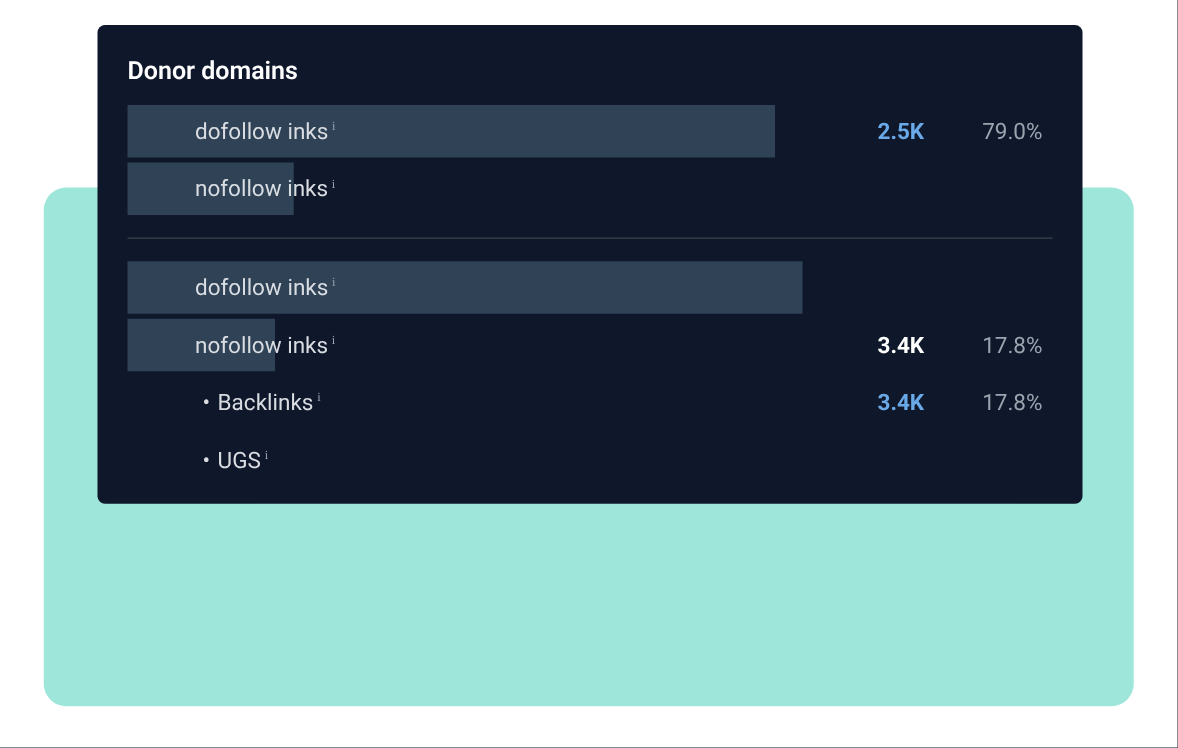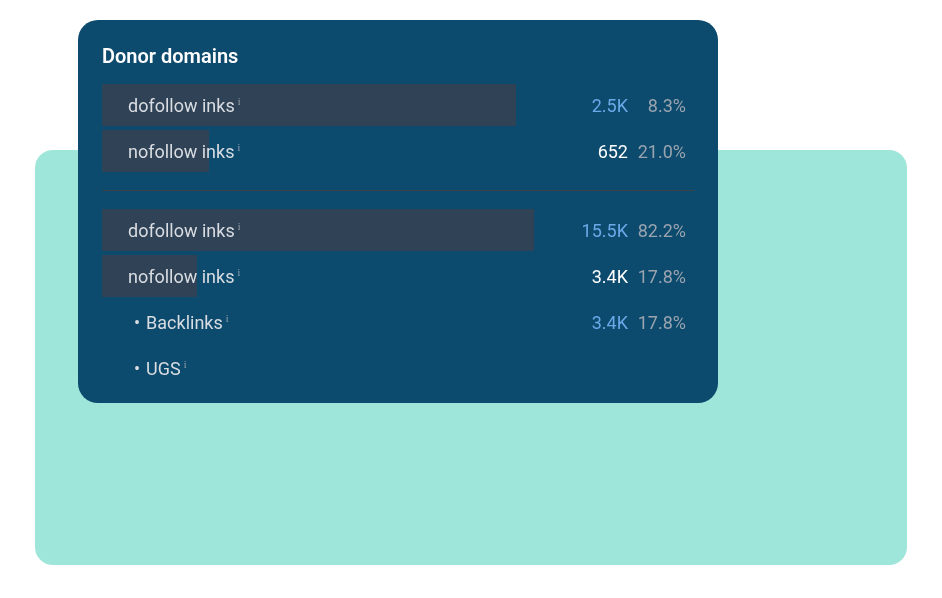--- a/index.html
+++ b/index.html
@@ -17,23 +17,23 @@
     left: 35px;
     width: 872px;
     height: 415px;
     background: #9ee6d9;
     border-radius: 18px;
   }
   .panel {
     position: absolute;
     top: 20px;
     left: 78px;
-    width: 640px;
-    background: #0c4a6e;
-    border-radius: 20px;
+    width: 788px;
+    background: #0f172a;
+    border-radius: 6px;
     padding: 24px 24px 10px 24px;
   }
   .section-title {
     color: #ffffff;
     font-size: 20px;
     font-weight: 600;
     margin-bottom: 16px;
   }
   .divider {
     border: none;
@@ -55,20 +55,21 @@
     background: #2f4256;
   }
   .row-label {
     position: relative;
     z-index: 2;
     color: #d9dde2;
     font-size: 18px;
     padding-left: 26px;
     display: flex;
     align-items: baseline;
+    margin-left: 28px;
   }
   .row-label .bullet {
     margin-right: 6px;
     margin-left: 6px;
   }
   .info-sup {
     font-size: 10px;
     color: #9aa4af;
     margin-left: 3px;
     position: relative;
@@ -82,21 +83,23 @@
     top: 0;
     bottom: 0;
     display: flex;
     align-items: center;
     z-index: 2;
     font-size: 18px;
   }
   .val-count {
     color: #6aa9e8;
     min-width: 60px;
-    text-align: right;
+    text-align: left;
+    margin-right: 14px;
+    font-weight: bold;
   }
   .val-count.white {
     color: #ffffff;
   }
   .val-pct {
     color: #9aa4af;
     min-width: 58px;
     text-align: right;
   }
 </style>
@@ -110,48 +113,40 @@
   <div class="section-title">Donor domains</div>
 
   <div class="row">
     <div class="bar" style="width:70%"></div>
     <div class="row-label">
       <span>dofollow inks</span>
       <span class="info-sup">i</span>
     </div>
     <div class="row-values">
       <span class="val-count">2.5K</span>
-      <span class="val-pct">8.3%</span>
+      <span class="val-pct">79.0%</span>
     </div>
   </div>
 
   <div class="row">
     <div class="bar" style="width:18%"></div>
     <div class="row-label">
       <span>nofollow inks</span>
       <span class="info-sup">i</span>
-    </div>
-    <div class="row-values">
-      <span class="val-count white">652</span>
-      <span class="val-pct">21.0%</span>
     </div>
   </div>
 
   <hr class="divider">
 
 
   <div class="row">
     <div class="bar" style="width:73%"></div>
     <div class="row-label">
       <span>dofollow inks</span>
       <span class="info-sup">i</span>
-    </div>
-    <div class="row-values">
-      <span class="val-count">15.5K</span>
-      <span class="val-pct">82.2%</span>
     </div>
   </div>
 
   <div class="row">
     <div class="bar" style="width:16%"></div>
     <div class="row-label">
       <span>nofollow inks</span>
       <span class="info-sup">i</span>
     </div>
     <div class="row-values">

